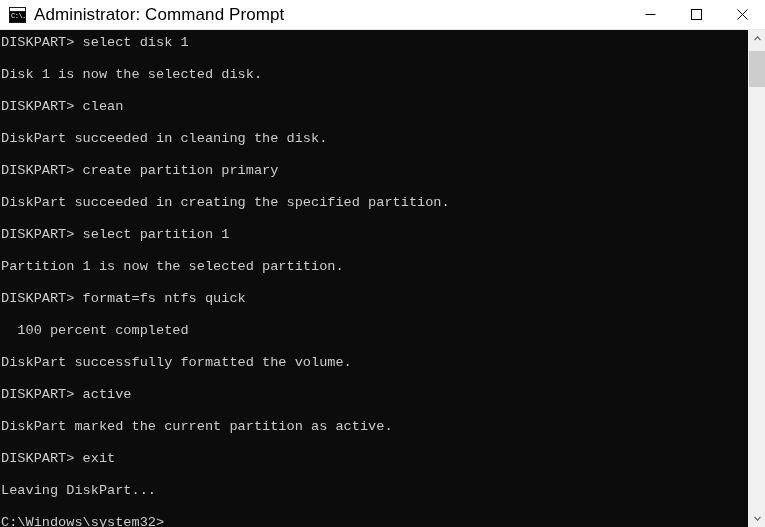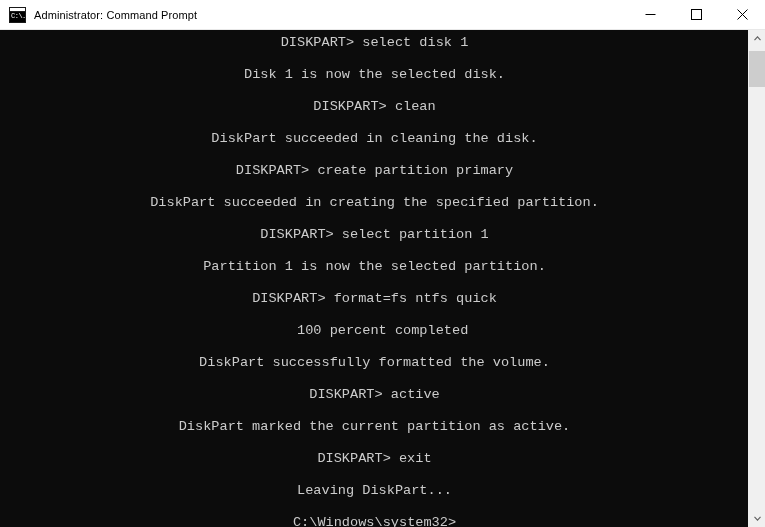--- a/index.html
+++ b/index.html
@@ -80,21 +80,21 @@
     top: 4px;
     color: #ffffff;
     font-family: "Liberation Mono", monospace;
     font-size: 7px;
     line-height: 9px;
     letter-spacing: -0.5px;
     white-space: nowrap;
   }
   .title-text {
     font-family: "Liberation Sans", sans-serif;
-    font-size: 11px;
+    font-size: 17px;
     color: #000000;
     white-space: nowrap;
     overflow: hidden;
     text-overflow: ellipsis;
     letter-spacing: 0.1px;
   }
 
   .caption-buttons {
     display: flex;
     height: 100%;
@@ -113,21 +113,20 @@
   }
   .cap-btn svg { display: block; }
 
   
   .console-area {
     position: relative;
     flex: 1 1 auto;
     display: flex;
     background: #0c0c0c;
     overflow: hidden;
-    text-align: center;
   }
   .console-text {
     flex: 1 1 auto;
     background: #0c0c0c;
     color: #cccccc;
     font-family: "Liberation Mono", "DejaVu Sans Mono", monospace;
     font-size: 13.6px;
     line-height: 16px;
     padding: 5px 0 0 1px;
     white-space: pre;

